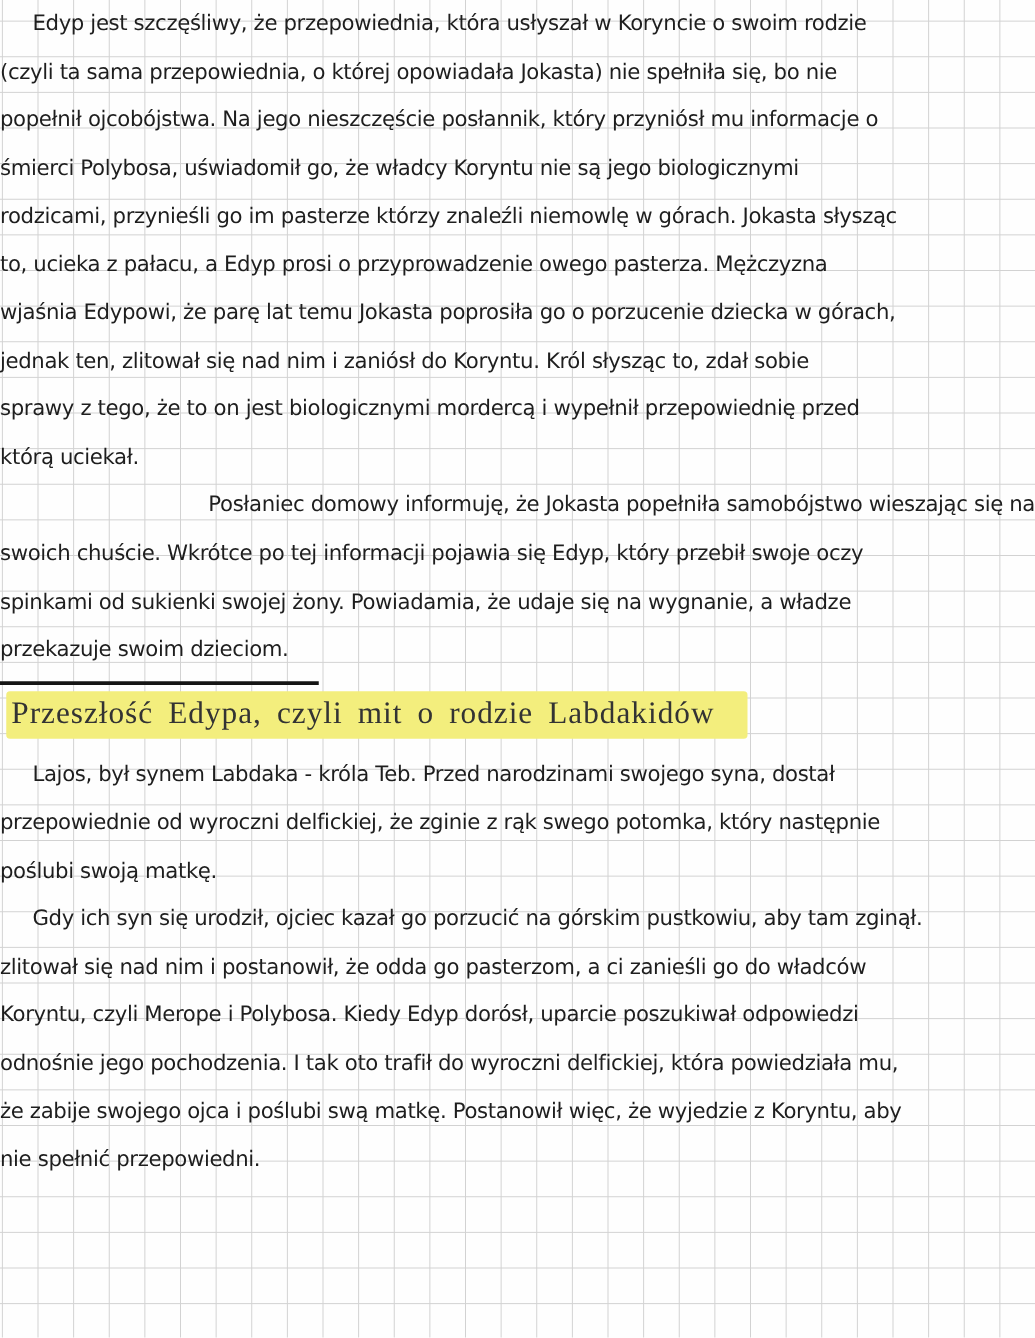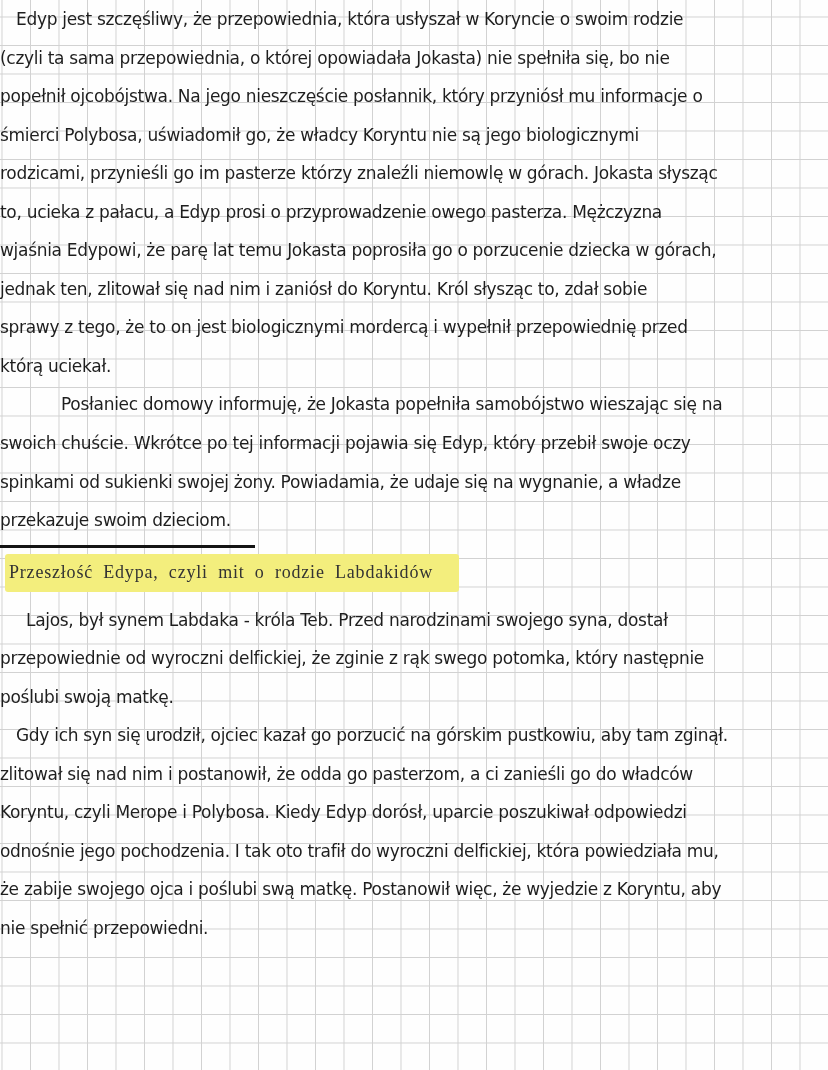--- a/index.html
+++ b/index.html
@@ -33,23 +33,23 @@
   .line {
     height: 38.55px;
     line-height: 38.55px;
     font-size: 17px;
     letter-spacing: -0.3px;
     color: #1e1e1e;
     white-space: nowrap;
   }
 
   
-  .ind-sm .line:first-child { padding-left: 16px; }
+  .ind-sm .line:first-child { padding-left: 26px; }
   .ind-md .line:first-child { padding-left: 26px; }
-  .ind-lg .line:first-child { padding-left: 61px; }
+  .ind-lg .line:first-child { padding-left: 36px; text-align: right; }
 
   .heading-block {
     height: 56px;
     width: 100%;
   }
 
   .divider {
     margin-top: 5px;
     width: 255px;
     height: 3px;
@@ -60,21 +60,21 @@
     margin-top: 2px;
     height: 46px;
     line-height: 46px;
     padding-left: 5px;
     white-space: nowrap;
   }
 
   .heading-highlight {
     display: inline-block;
     font-family: "Liberation Serif", "DejaVu Serif", serif;
-    font-size: 18px;
+    font-size: 25px;
     color: #333333;
     letter-spacing: 0.8px;
     word-spacing: 5px;
     background-color: #f3ee7d;
     line-height: 34px;
     padding: 1px 26px 3px 4px;
     border-radius: 3px;
   }
 </style>
 </head>

